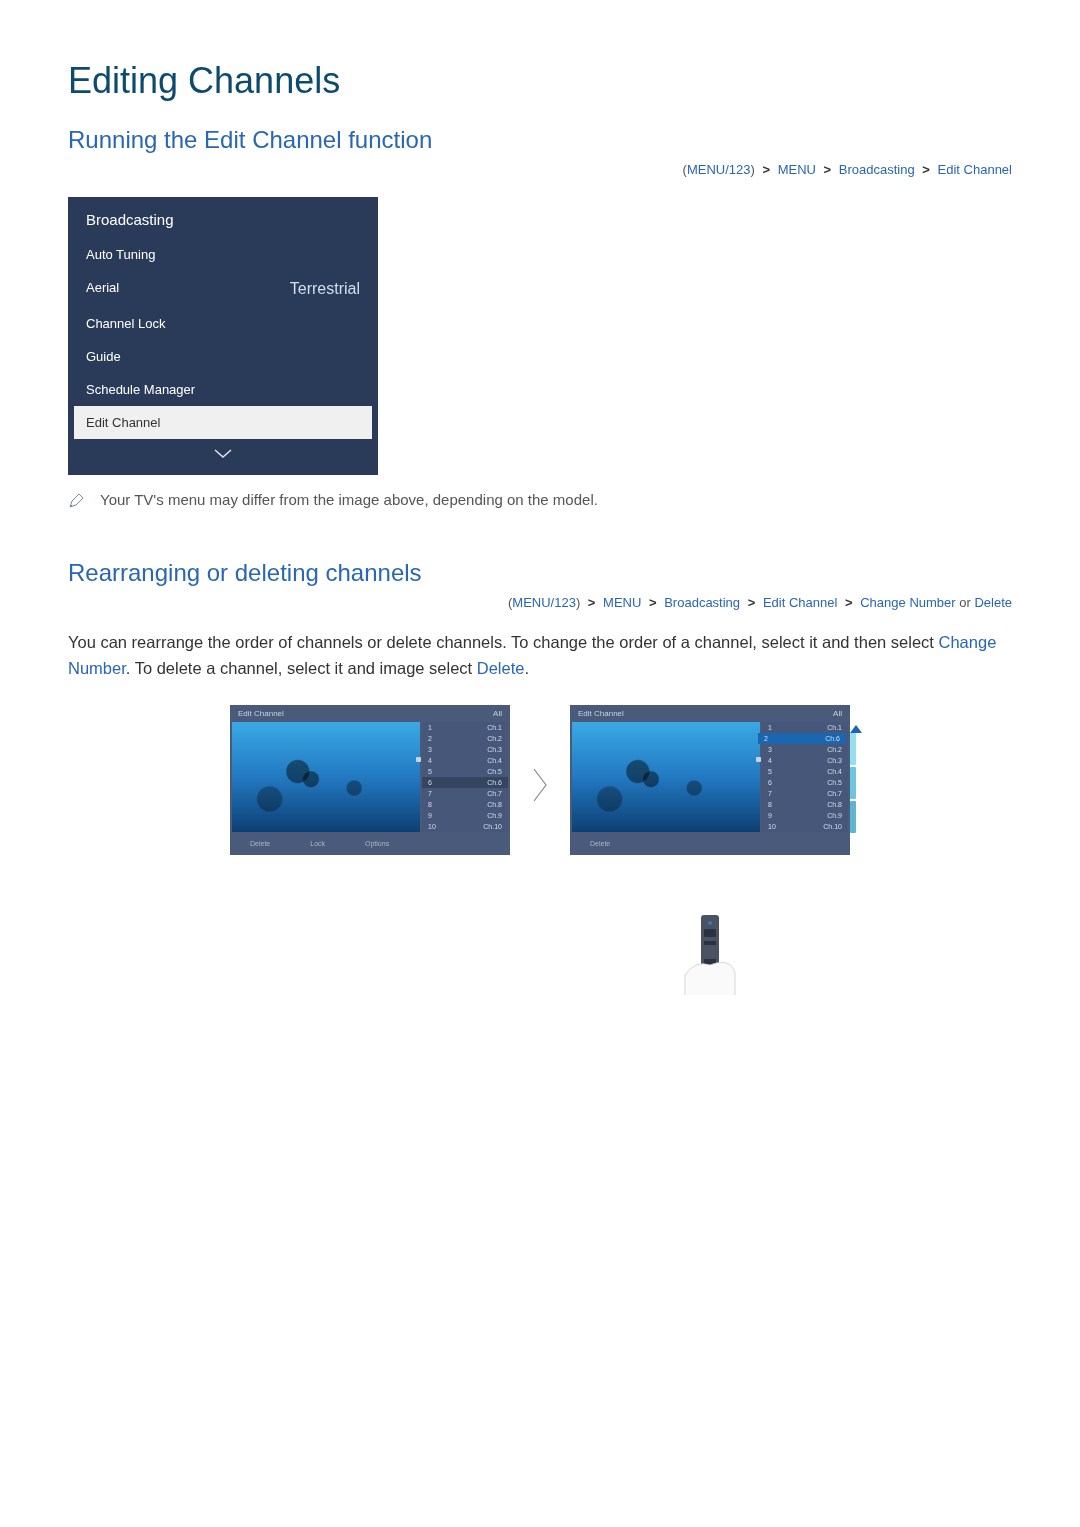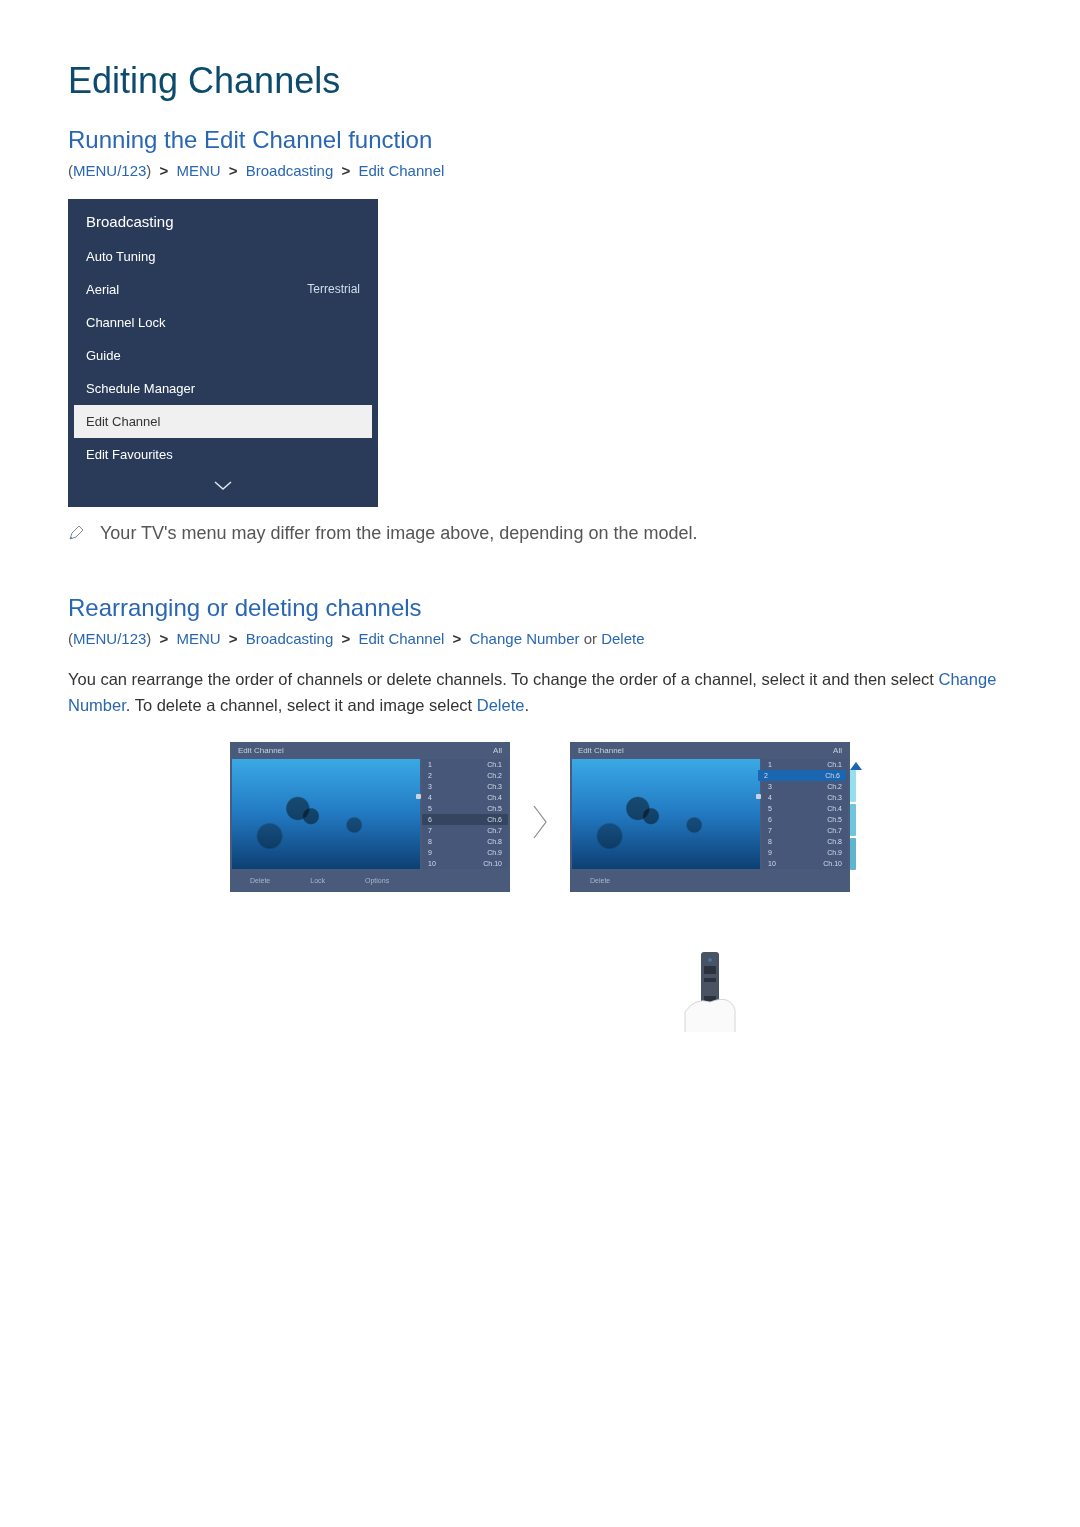--- a/index.html
+++ b/index.html
@@ -16,23 +16,24 @@
       color: #0c4a6e;
       margin-bottom: 24px;
     }
     .section-title {
       font-size: 24px;
       font-weight: 500;
       color: #2966b3;
       margin-bottom: 8px;
     }
     .breadcrumb {
-      font-size: 15px;
+      font-size: 13px;
       margin-bottom: 20px;
       color: #2966b3;
+      text-align: right;
     }
     .breadcrumb .paren { color: #555; }
     .breadcrumb .sep { color: #333; font-weight: bold; margin: 0 4px; }
     .breadcrumb .plain { color: #555; }
     
     
     .menu-panel {
       width: 310px;
       background: #2a3b5a;
       margin-bottom: 16px;
@@ -48,41 +49,41 @@
       padding: 9px 18px;
       display: flex;
       justify-content: space-between;
     }
     .menu-item.selected {
       background: #f0f0f0;
       color: #333;
       margin: 0 6px;
       padding: 9px 12px;
     }
-    .menu-item .value { color: #d0dfee; font-size: 12px; }
+    .menu-item .value { color: #d0dfee; font-size: 16px; }
     .menu-scroll {
       text-align: center;
       padding: 6px 0 12px;
     }
     .menu-scroll svg { width: 18px; height: 10px; }
     
     .note-row {
       display: flex;
       align-items: flex-start;
       gap: 16px;
       margin-bottom: 50px;
     }
     .note-icon {
       width: 16px;
       height: 16px;
       flex-shrink: 0;
       margin-top: 2px;
     }
     .note-text {
-      font-size: 18px;
+      font-size: 15px;
       color: #555;
     }
     
     .body-text {
       font-size: 16.5px;
       color: #333;
       line-height: 1.55;
       margin-bottom: 24px;
     }
     .body-text .kw { color: #2966b3; }
@@ -212,23 +213,20 @@
         <span>Channel Lock</span>
       </div>
       <div class="menu-item">
         <span>Guide</span>
       </div>
       <div class="menu-item">
         <span>Schedule Manager</span>
       </div>
       <div class="menu-item selected">
         <span>Edit Channel</span>
-      </div>
-      <div class="menu-item">
-        <span>Edit Favourites</span>
       </div>
     </div>
   <div class="menu-scroll">
     <svg viewBox="0 0 18 10">
         <path d="M1 1 L9 8 L17 1" stroke="#e0e6ee" stroke-width="1.5" fill="none"></path>
       </svg>
   </div>
 </div>
 
 <div class="note-row">

